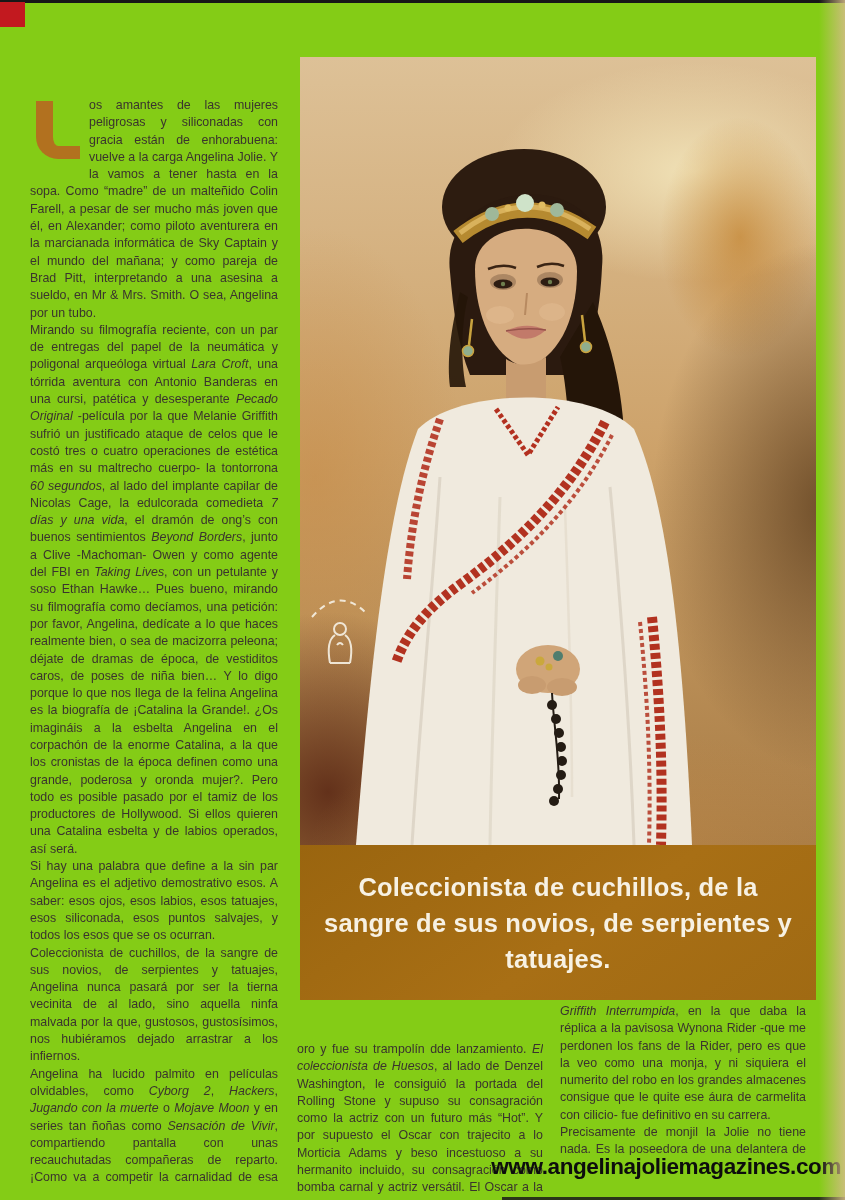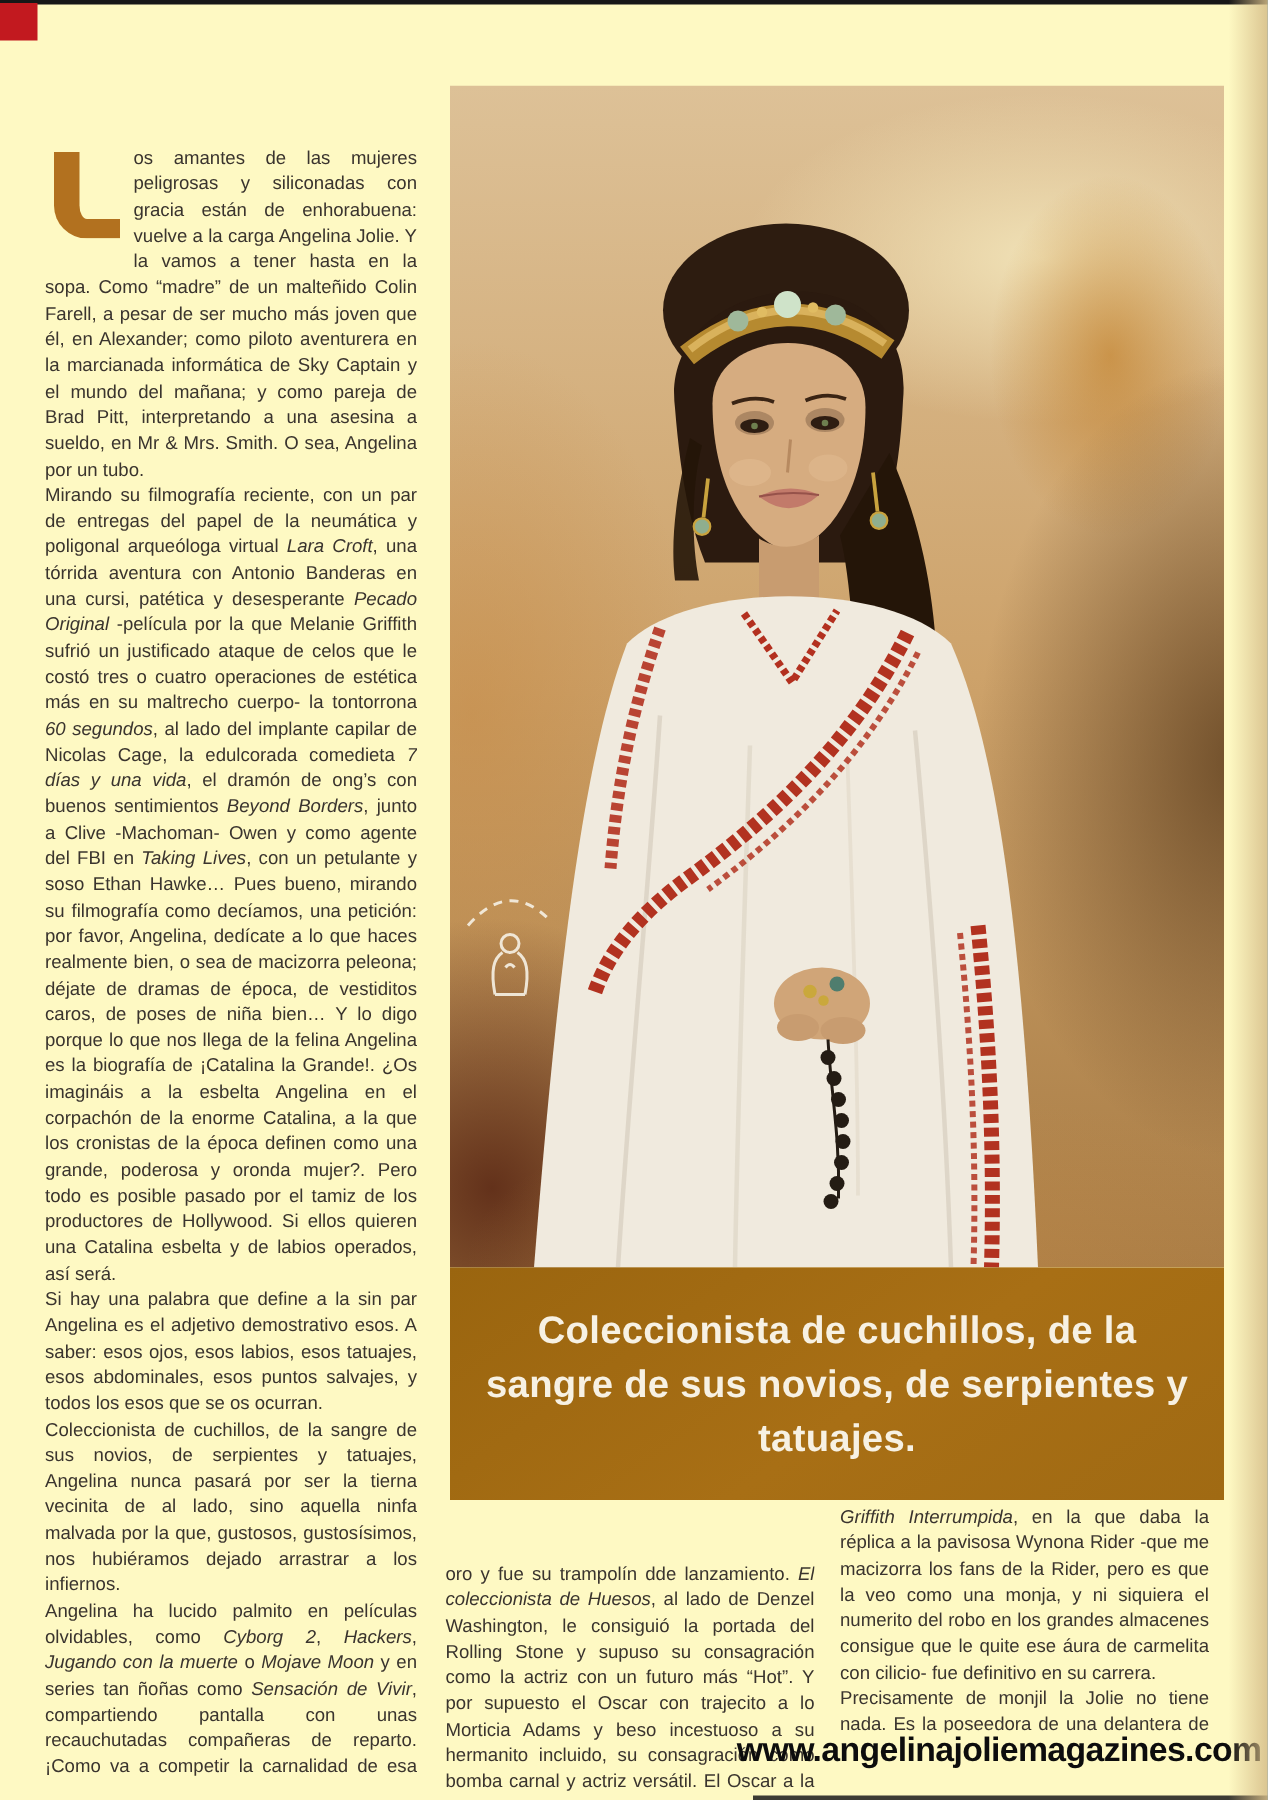--- a/index.html
+++ b/index.html
@@ -1,16 +1,16 @@
 <!DOCTYPE html>
 <html lang="es"><head>
 <meta charset="utf-8">
 <style>
   html,body{margin:0;padding:0;background:#888;}
-  .page{position:relative;width:845px;height:1200px;background:#fef9c3;overflow:hidden;
+  .page{position:relative;width:845px;height:1200px;background:#84cc16;overflow:hidden;
         font-family:"Liberation Sans",sans-serif;}
   .page::after{content:"";position:absolute;top:0;right:0;width:26px;height:100%;
         background:linear-gradient(to right,rgba(221,199,155,0),rgba(213,188,136,.85));pointer-events:none;}
   .top-edge{position:absolute;top:0;left:0;width:845px;height:3px;background:#171717;}
   .corner-marker{position:absolute;top:2px;left:0;width:25px;height:25px;background:#c2191f;}
   .col{position:absolute;font-size:12.4px;line-height:17.3px;color:#3a342e;text-align:justify;overflow:hidden;}
   .col p{margin:0;}
   .col i{font-style:italic;}
   .left-col{left:30px;top:97px;width:248px;height:1088px;}
   .mid-col{left:297px;top:1041px;width:246px;height:173px;}
@@ -37,21 +37,21 @@
 
   <div class="top-edge"></div>
   <div class="corner-marker"></div>
 
   <div class="col left-col">
     <div class="dropcap">
       <span class="sr">L</span>
     </div>
   <p><span>os amantes de las mujeres peligrosas y siliconadas con gracia están de enhorabuena: vuelve a la carga Angelina Jolie. Y la vamos a tener hasta en la sopa. Como “madre” de un malteñido Colin Farell, a pesar de ser mucho más joven que él, en Alexander; como piloto aventurera en la marcianada informática de Sky Captain y el mundo del mañana;  y como pareja de Brad Pitt, interpretando a una asesina a sueldo, en Mr &amp; Mrs. Smith. O sea, Angelina por un tubo.</span></p>
       <p><span>Mirando su filmografía reciente, con un par de entregas del papel de la neumática y poligonal arqueóloga virtual </span><i>Lara Croft</i><span>, una tórrida aventura con Antonio Banderas en una cursi, patética y desesperante </span><i>Pecado Original</i><span> -película por la que Melanie Griffith sufrió un justificado ataque de celos que le costó tres o cuatro operaciones de estética más en su maltrecho cuerpo- la tontorrona </span><i>60 segundos</i><span>, al lado del implante capilar de Nicolas Cage, la edulcorada comedieta </span><i>7 días y una vida</i><span>, el dramón de ong’s con buenos sentimientos </span><i>Beyond Borders</i><span>, junto a Clive -Machoman- Owen y como agente del FBI en </span><i>Taking Lives</i><span>, con un petulante y soso Ethan Hawke… Pues bueno, mirando su filmografía como decíamos, una petición: por favor, Angelina, dedícate a lo que haces realmente bien, o sea de macizorra peleona; déjate de dramas de época, de vestiditos caros, de poses de niña bien… Y lo digo porque lo que nos llega de la felina Angelina es la biografía de ¡Catalina la Grande!.  ¿Os imagináis a la esbelta Angelina en el corpachón de la enorme Catalina, a la que los cronistas de la época  definen como una grande, poderosa y oronda mujer?. Pero todo es posible pasado por el tamiz de los productores de Hollywood. Si ellos quieren una Catalina esbelta y de labios operados, así será.</span></p>
-      <p><span>Si hay una palabra que define a la sin par Angelina es el adjetivo demostrativo esos.  A saber: esos ojos, esos labios, esos tatuajes, esos abdominales, esos puntos salvajes, y todos los esos que se os ocurran.</span></p>
+      <p><span>Si hay una palabra que define a la sin par Angelina es el adjetivo demostrativo esos.  A saber: esos ojos, esos labios, esos tatuajes, esos siliconada, esos puntos salvajes, y todos los esos que se os ocurran.</span></p>
       <p><span>Coleccionista de cuchillos, de la sangre de sus novios, de serpientes y tatuajes, Angelina nunca pasará por ser la tierna vecinita de al lado, sino aquella ninfa malvada por la que, gustosos, gustosísimos, nos hubiéramos dejado arrastrar a los infiernos.</span></p>
       <p><span>Angelina ha lucido palmito en películas olvidables, como </span><i>Cyborg 2</i><span>, </span><i>Hackers</i><span>, </span><i>Jugando con la muerte</i><span> o </span><i>Mojave Moon</i><span> y en series tan ñoñas como </span><i>Sensación de Vivir</i><span>, compartiendo pantalla con unas recauchutadas compañeras de reparto. ¡Como va a competir la carnalidad de esa boca y ese cuerpo con la siliconada y multioperada Tori Spelling!. Su paso por esta serie no fue memorable, pero le abrió las puertas a producciones más interesantes. </span></p>
     </div>
 
   <div class="photo">
     <svg viewBox="0 0 516 788" preserveAspectRatio="none">
       <defs>
         <linearGradient id="bg" x1="0" y1="0" x2="0" y2="1">
           <stop offset="0" stop-color="#ddc197"></stop>
           <stop offset="0.5" stop-color="#cda26a"></stop>
@@ -175,20 +175,20 @@
   </div>
 
   <div class="caption-box">
     <span class="caption-text">Coleccionista de cuchillos, de la sangre de sus novios, de serpientes y tatuajes.</span>
   </div>
 
   <div class="col mid-col">
       <p><span>oro y fue su trampolín dde lanzamiento. </span><i>El coleccionista de Huesos</i><span>, al lado de Denzel Washington,  le consiguió la portada del Rolling Stone y supuso su consagración como la actriz con un futuro más “Hot”. Y por supuesto el Oscar con trajecito a lo Morticia Adams y beso incestuoso a su hermanito incluido, su consagración como bomba carnal y actriz versátil. El Oscar a la mejor actriz de reparto por la película</span></p>
     </div>
   <div class="col right-col">
-      <p><i>Griffith Interrumpida</i><span>, en la que daba la réplica a la pavisosa Wynona Rider -que me macizorra los fans de la Rider, pero es que la veo como una monja, y ni siquiera el numerito del robo en los grandes almacenes consigue que le quite ese áura de carmelita con cilicio- fue definitivo en su carrera.</span></p>
+      <p><i>Griffith Interrumpida</i><span>, en la que daba la réplica a la pavisosa Wynona Rider -que me perdonen los fans de la Rider, pero es que la veo como una monja, y ni siquiera el numerito del robo en los grandes almacenes consigue que le quite ese áura de carmelita con cilicio- fue definitivo en su carrera.</span></p>
       <p><span>Precisamente de monjil la Jolie no tiene nada. Es la poseedora de una delantera de impacto y sus</span></p>
     </div>
 
   <div class="watermark">www.angelinajoliemagazines.com</div>
 
   <div class="bottom-edge"></div>
 </div>
 
 </body></html>

